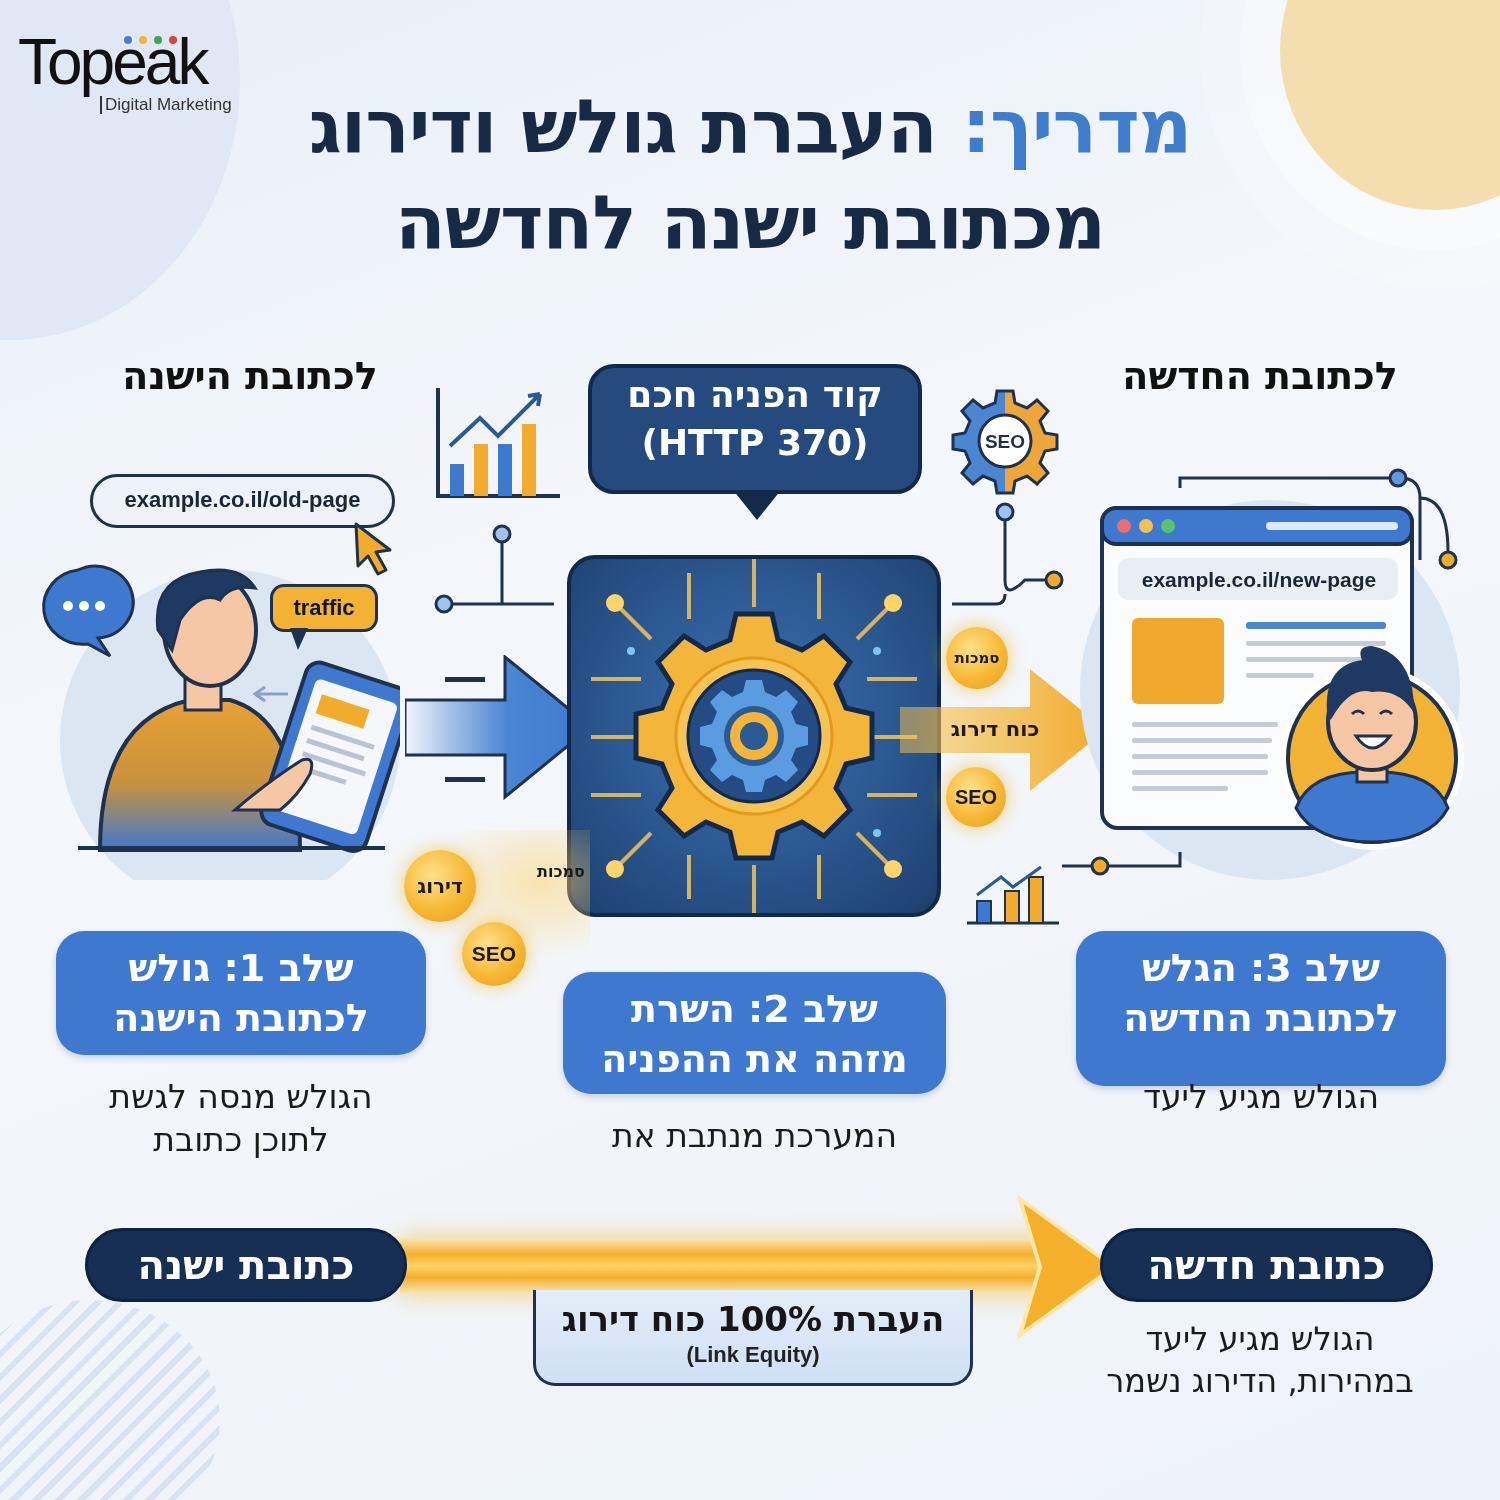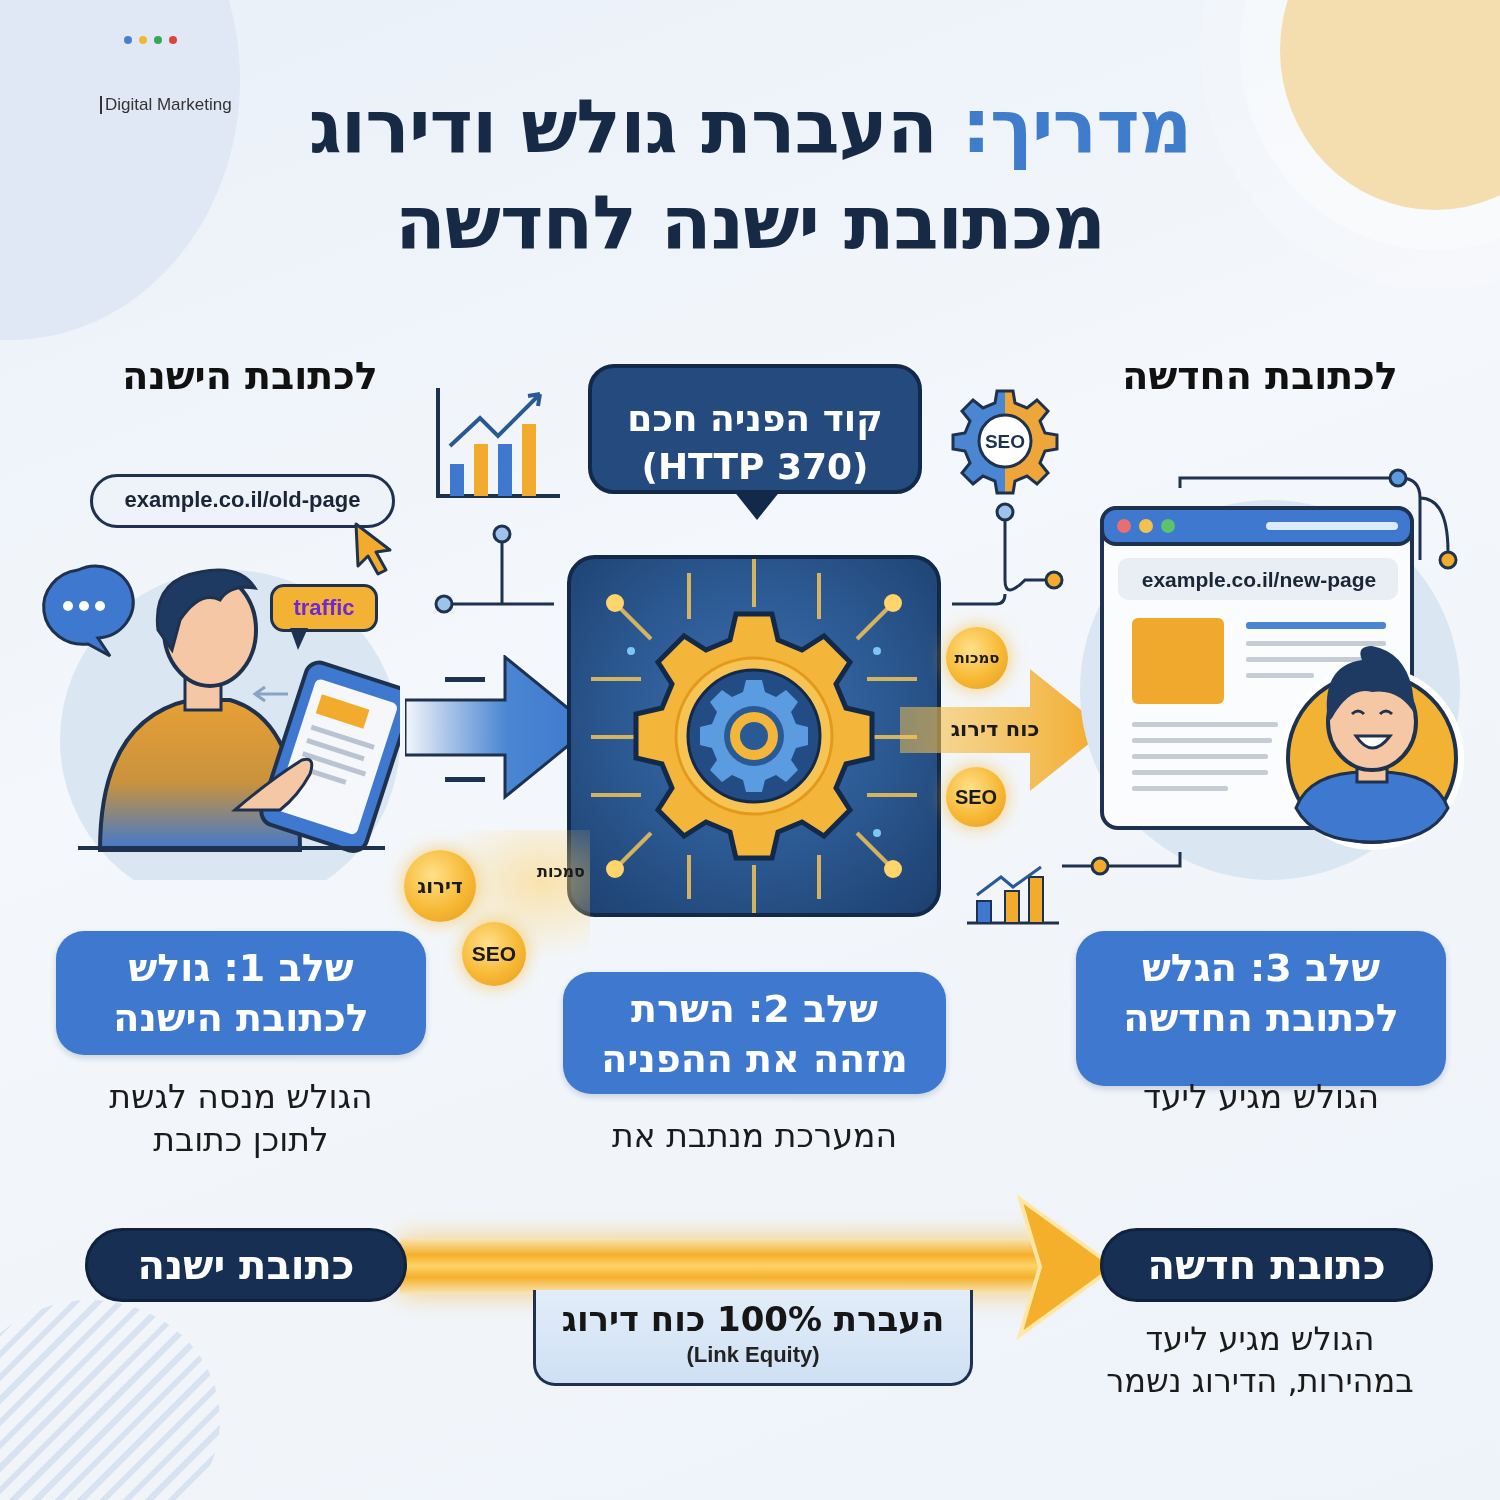--- a/index.html
+++ b/index.html
@@ -29,21 +29,21 @@
   .title { left: 250px; top: 78px; width: 1000px; text-align: center; direction: rtl; font-weight: 700; font-size: 74px; line-height: 96px; color: #172a45; letter-spacing: -1px; }
   .title .accent { color: #3f7dcc; }
 
   
   .step-head { direction: rtl; text-align: center; font-weight: 700; font-size: 38px; line-height: 48px; color: #111; }
 
   
   .url-pill { background: #eef3fa; border: 3px solid #1e3250; border-radius: 30px; font-family: "Liberation Sans", sans-serif; font-size: 22px; font-weight: 700; color: #1a2536; text-align: center; line-height: 46px; }
 
   
-  .code-bubble { left: 588px; top: 364px; width: 334px; height: 130px; background: #254b7e; border: 4px solid #13294a; border-radius: 26px; color: #fff; text-align: center; font-weight: 700; font-size: 36px; line-height: 48px; padding-top: 27px; }
+  .code-bubble { left: 588px; top: 364px; width: 334px; height: 130px; background: #254b7e; border: 4px solid #13294a; border-radius: 26px; color: #fff; text-align: center; font-weight: 700; font-size: 36px; line-height: 48px; padding-top: 3px; }
   .code-bubble .l1 { direction: rtl; }
   .code-bubble-tail { left: 733px; top: 490px; width: 0; height: 0; border-left: 24px solid transparent; border-right: 24px solid transparent; border-top: 30px solid #13294a; }
 
   
   .gear-panel { left: 567px; top: 555px; width: 374px; height: 362px; border-radius: 28px; background: radial-gradient(circle at 50% 45%, #3d6fb0 0%, #2a578f 55%, #1d3f6e 100%); border: 4px solid #13294a; overflow: hidden; }
 
   
   .blue-arrow-wrap { left: 405px; top: 655px; width: 190px; height: 145px; }
 
   
@@ -63,20 +63,21 @@
   .equity-box .l2 { font-family: "Liberation Sans", sans-serif; font-size: 22px; line-height: 26px; color: #222; font-weight: 700; }
 </style>
 </head>
 <body>
 
 <div class="abs bg-blob-left"></div>
 <div class="abs bg-sun"></div>
 <div class="abs bg-stripes"></div>
 
 <div class="abs logo">
+  <div class="logo-word">Topeak</div>
   <div class="logo-dots">
     <span style="background:#4a7fd0"></span>
       <span style="background:#f2b833"></span>
       <span style="background:#3aa657"></span>
       <span style="background:#d8453c"></span>
   </div>
   <div class="logo-sub">Digital Marketing</div>
 </div>
 
 <div class="abs title">
@@ -128,21 +129,21 @@
     <rect x="262" y="200" width="66" height="5" fill="#b9c3d1"></rect>
     <rect x="262" y="214" width="50" height="5" fill="#b9c3d1"></rect>
   </g>
 
   <path d="M195 250 Q230 220 262 200 Q276 196 270 214 Q258 236 240 250 Z" fill="#f5c7a4" stroke="#1e3250" stroke-width="3"></path>
 
   <path d="M225 127 L215 134 L225 141 M215 134 L248 134" stroke="#8aa3c3" stroke-width="3" fill="none"></path>
   <line x1="38" y1="288" x2="345" y2="288" stroke="#1e3250" stroke-width="4"></line>
 </svg>
 
-<div class="abs" style="left:270px; top:584px; width:108px; height:48px; background:#f3b233; border:3px solid #1e3250; border-radius:14px; font-family:'Liberation Sans',sans-serif; font-weight:700; font-size:22px; line-height:42px; text-align:center; color:#6d28d9;">traffic</div>
+<div class="abs" style="left:270px; top:584px; width:108px; height:48px; background:#f3b233; border:3px solid #1e3250; border-radius:14px; font-family:'Liberation Sans',sans-serif; font-weight:700; font-size:22px; line-height:42px; text-align:center; color:#0f172a;">traffic</div>
 <div class="abs" style="left:290px; top:628px; width:0; height:0; border-left:8px solid transparent; border-right:10px solid transparent; border-top:22px solid #1e3250;"></div>
 
 <svg class="abs" style="left:430px; top:520px;" width="130" height="100" viewBox="0 0 130 100">
   <path d="M72 22 L72 84 M14 84 L124 84" stroke="#1e3250" stroke-width="3" fill="none"></path>
   <circle cx="72" cy="14" r="8" fill="#9ec3ea" stroke="#1e3250" stroke-width="3"></circle>
   <circle cx="14" cy="84" r="8" fill="#9ec3ea" stroke="#1e3250" stroke-width="3"></circle>
 </svg>
 
 <svg class="abs" style="left:436px; top:384px;" width="126" height="116" viewBox="0 0 126 116">
   <polyline points="2,4 2,112 124,112" stroke="#1e3250" stroke-width="4" fill="none"></polyline>

